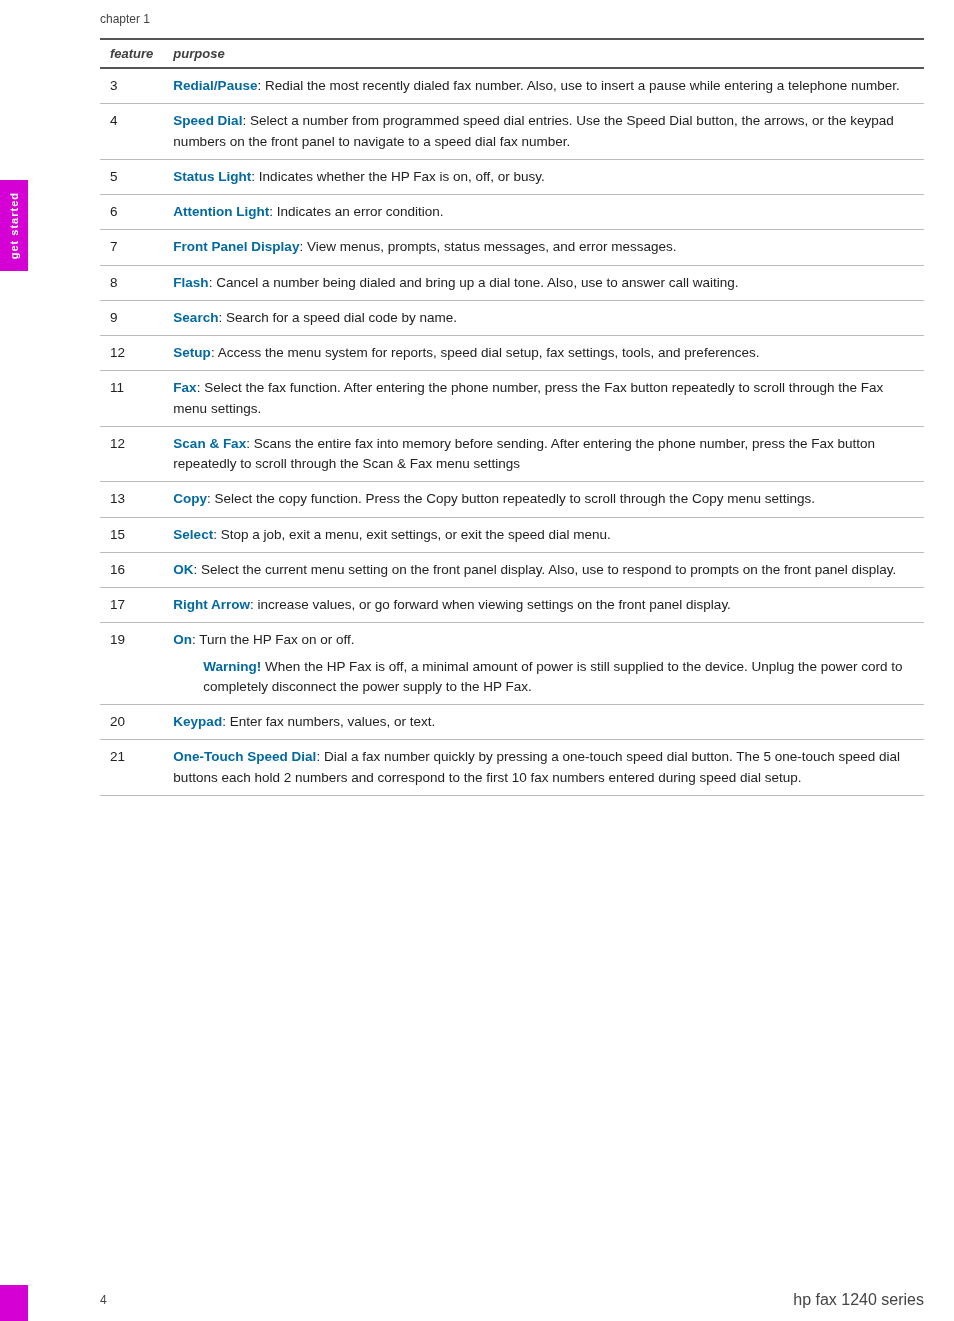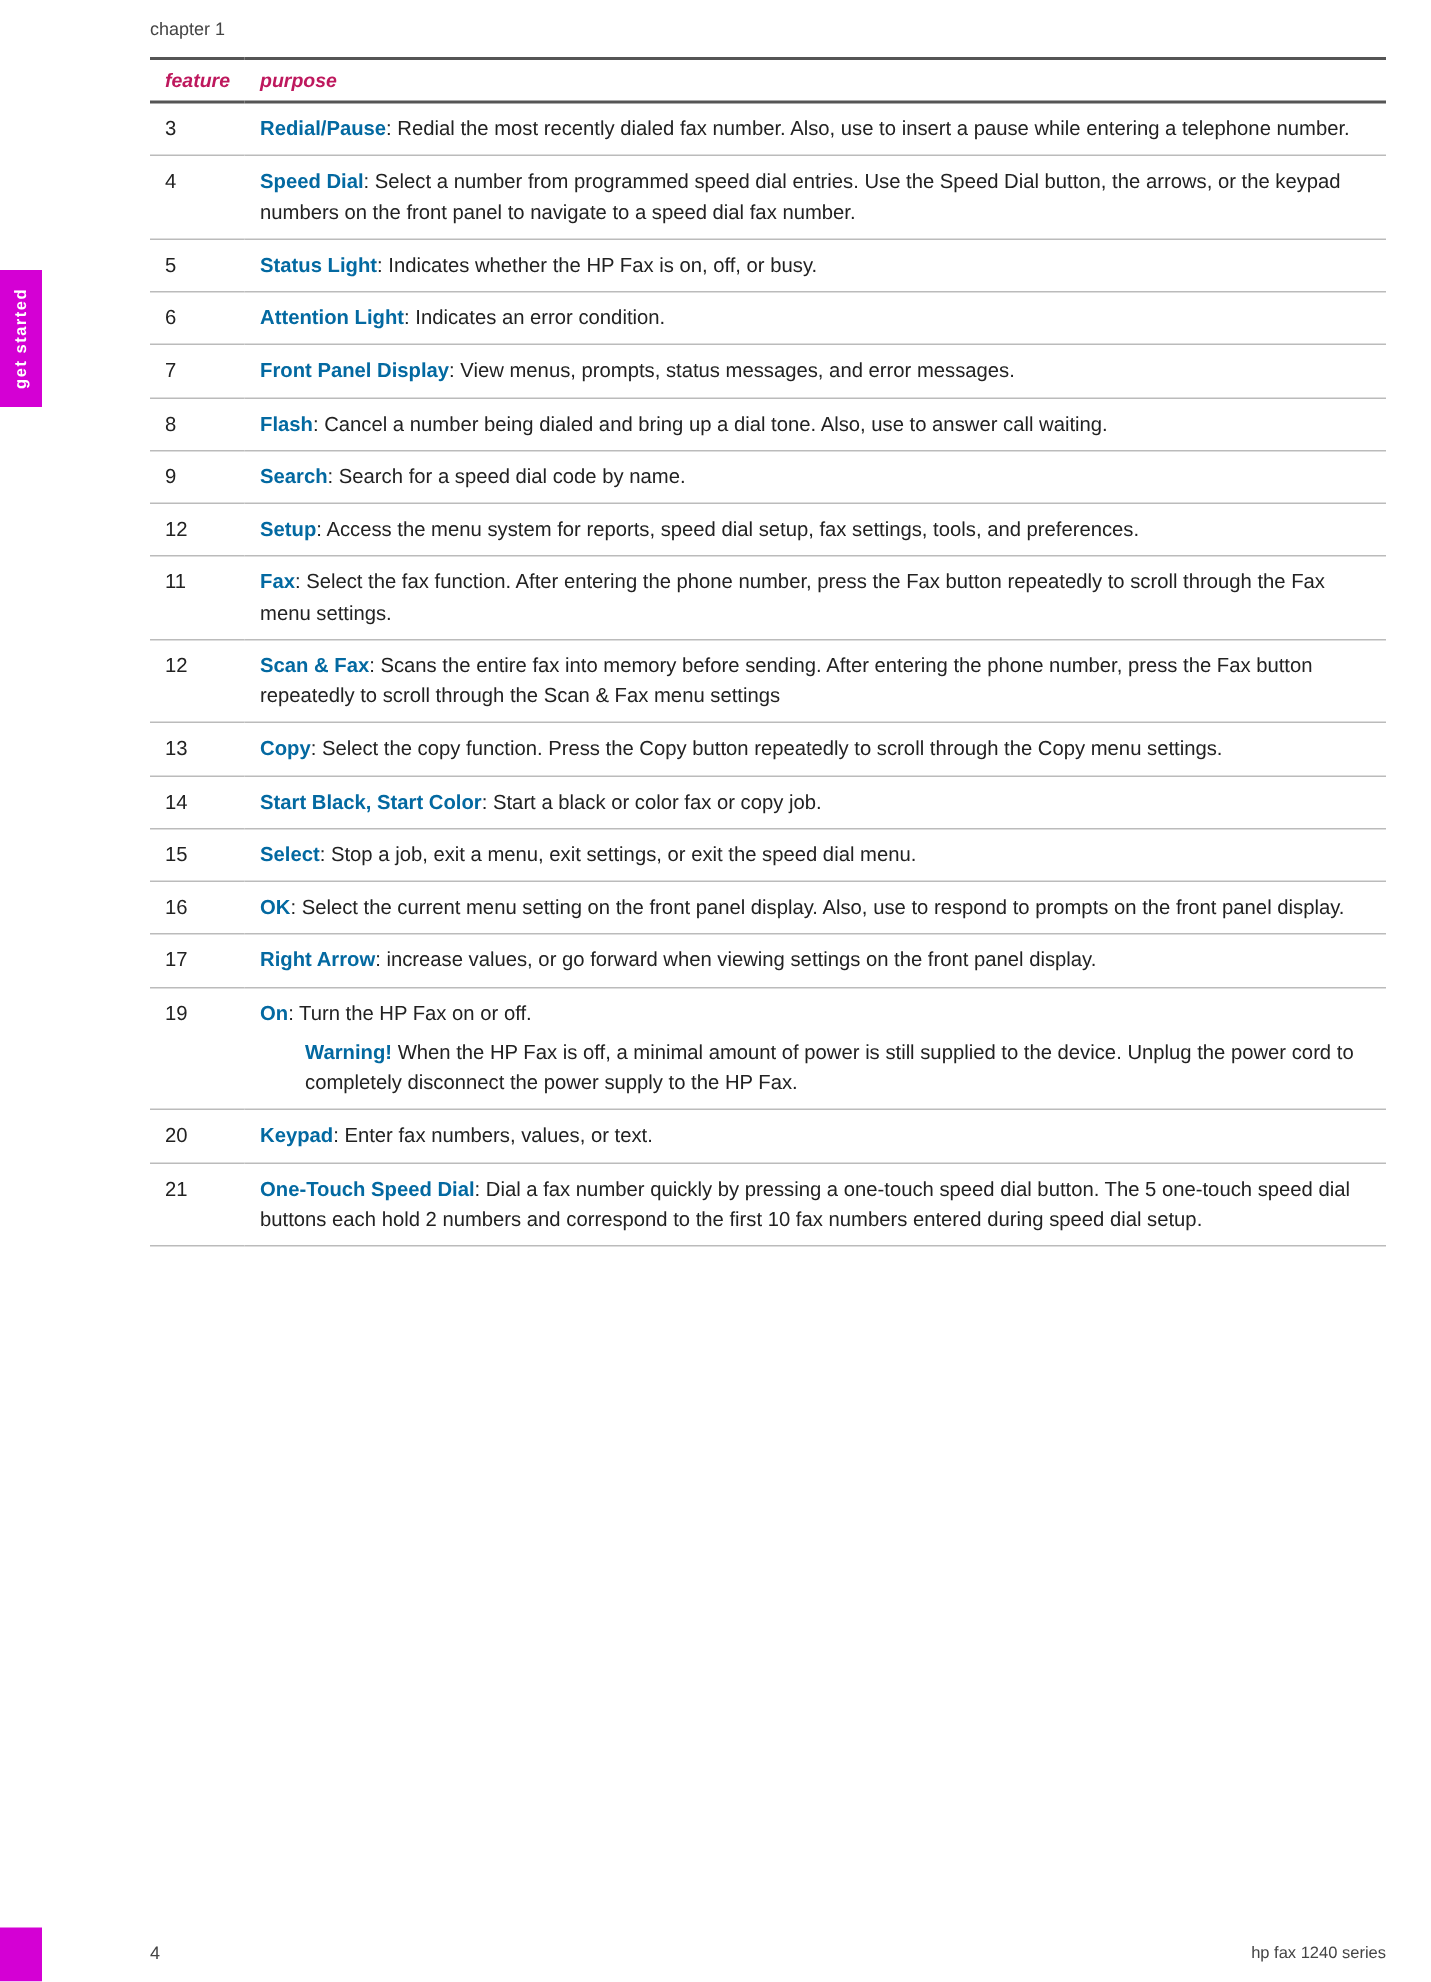--- a/index.html
+++ b/index.html
@@ -72,21 +72,21 @@
       border-top: 2px solid #555;
       border-bottom: 2px solid #555;
     }
 
     .main-table th {
       text-align: left;
       padding: 6px 10px;
       font-size: 13px;
       font-style: italic;
       font-weight: bold;
-      color: #be185d;
+      color: #404040;
       background: #fff;
     }
 
     .main-table td {
       padding: 7px 10px;
       vertical-align: top;
       border-bottom: 1px solid #bbb;
       font-size: 13.5px;
       line-height: 1.5;
     }
@@ -116,21 +116,21 @@
       display: flex;
       justify-content: space-between;
       align-items: center;
       font-size: 12px;
       color: #444;
     }
     .footer-page-num {
       margin-left: 60px;
     }
     .footer-product {
-      font-size: 11px;
+      font-size: 16px;
       color: #444;
     }
   </style>
 </head>
 <body>
 
 <div class="side-tab">
   <span class="side-tab-text">get started</span>
 </div>
 
@@ -185,24 +185,20 @@
         </tr>
         <tr>
           <td>12</td>
           <td><span class="highlight">Scan &amp; Fax</span><span>: Scans the entire fax into memory before sending. After entering the phone number, press the Fax button repeatedly to scroll through the Scan &amp; Fax menu settings</span></td>
         </tr>
         <tr>
           <td>13</td>
           <td><span class="highlight">Copy</span><span>: Select the copy function. Press the Copy button repeatedly to scroll through the Copy menu settings.</span></td>
         </tr>
         <tr>
-          <td>14</td>
-          <td><span class="highlight">Start Black, Start Color</span><span>: Start a black or color fax or copy job.</span></td>
-        </tr>
-        <tr>
           <td>15</td>
           <td><span class="highlight">Select</span><span>: Stop a job, exit a menu, exit settings, or exit the speed dial menu.</span></td>
         </tr>
         <tr>
           <td>16</td>
           <td><span class="highlight">OK</span><span>: Select the current menu setting on the front panel display. Also, use to respond to prompts on the front panel display.</span></td>
         </tr>
         <tr>
           <td>17</td>
           <td><span class="highlight">Right Arrow</span><span>: increase values, or go forward when viewing settings on the front panel display.</span></td>

